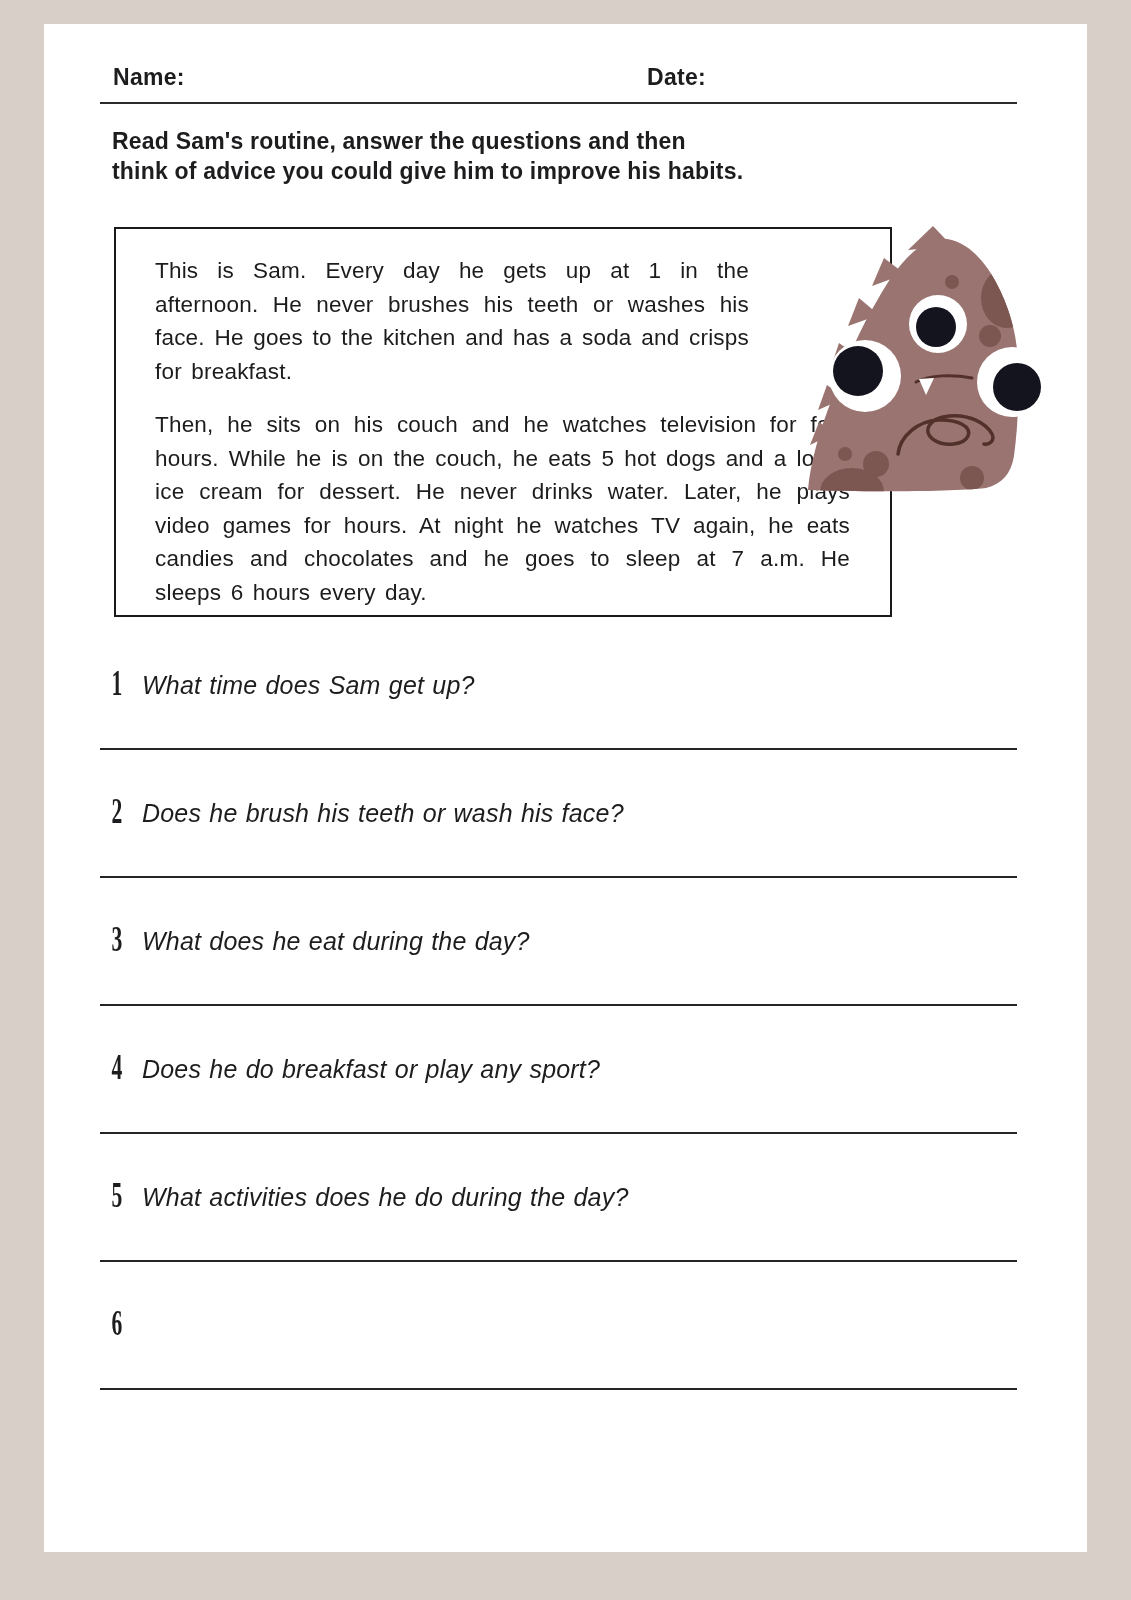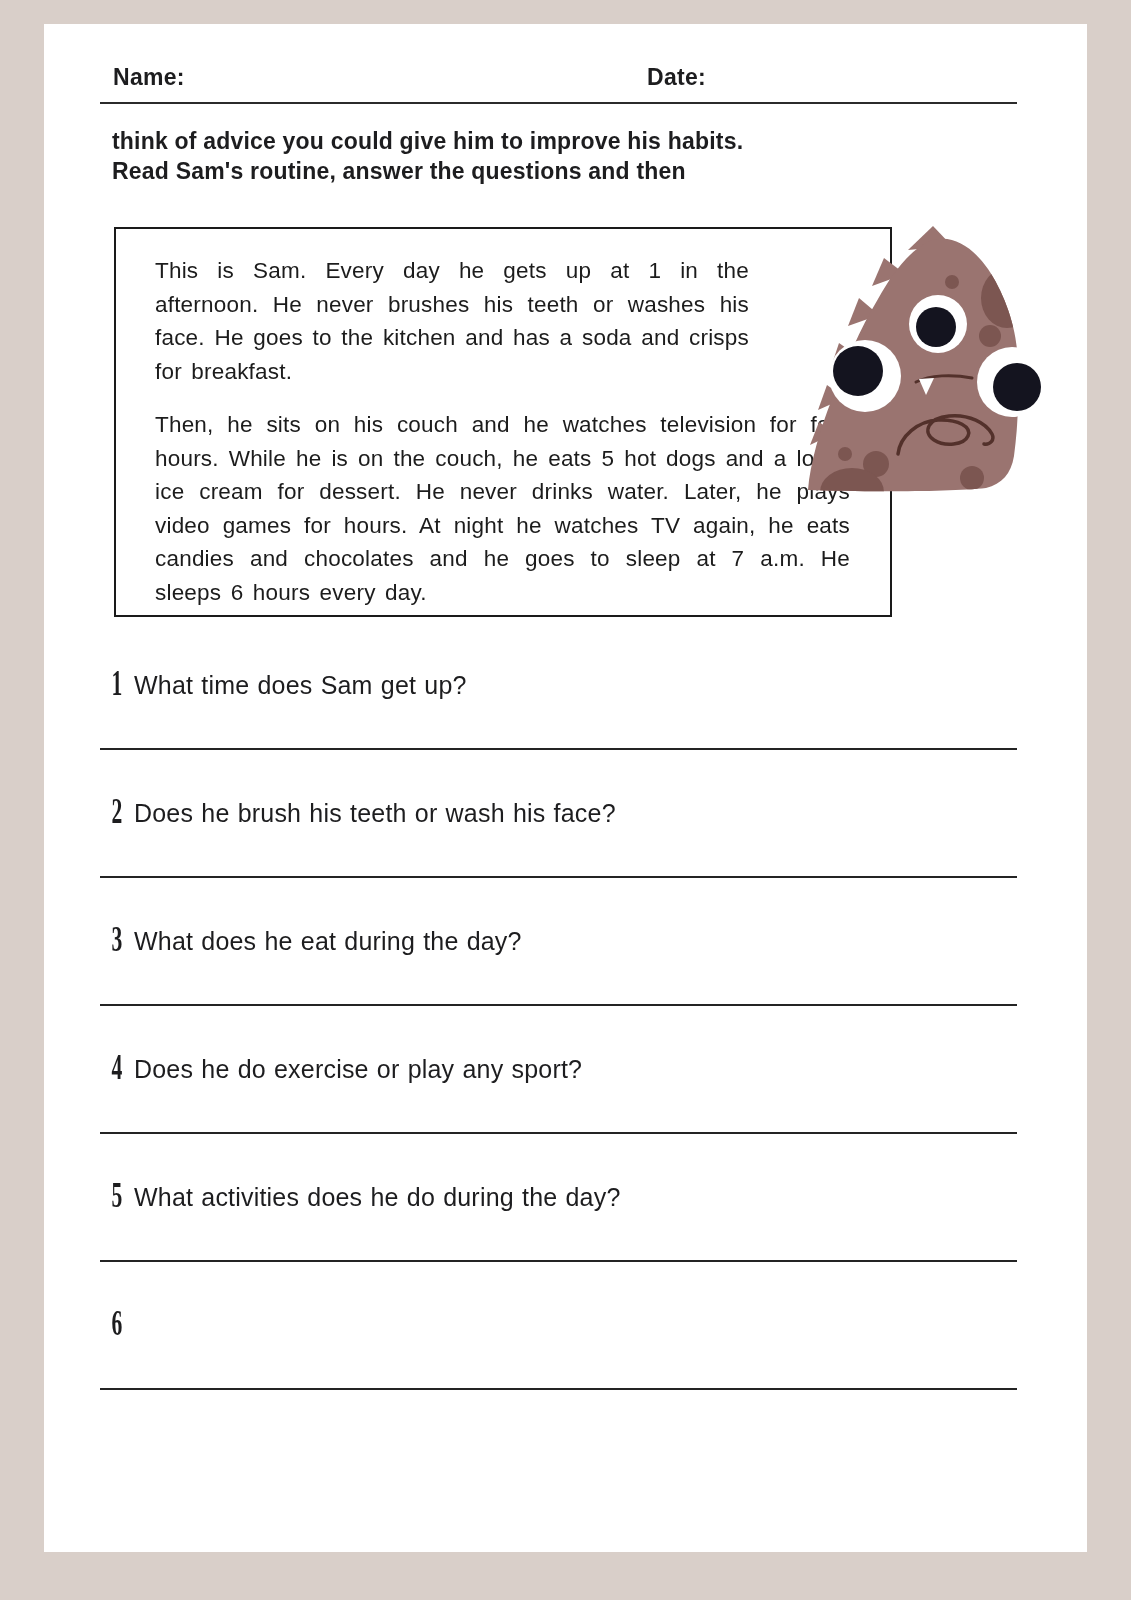--- a/index.html
+++ b/index.html
@@ -37,40 +37,40 @@
   
   .monster{position:absolute;left:756px;top:200px;width:255px;height:268px;z-index:3;overflow:visible;}
 
   
   .qblock{margin-left:8px;}
   .qblock.first{margin-top:51px;}
   .qblock + .qblock{margin-top:46px;}
   .qrow{display:flex;align-items:flex-start;line-height:34px;}
   .qnum{display:inline-block;width:18px;flex:0 0 18px;font-family:"Liberation Serif","DejaVu Serif",serif;
     font-weight:700;font-size:27px;line-height:34px;transform:scale(.8,1.35);transform-origin:50% 70%;text-align:center;}
-  .qtext{margin-left:8px;font-size:25px;letter-spacing:.2px;word-spacing:1px;}
+  .qtext{margin-left:16px;font-size:25px;letter-spacing:.2px;word-spacing:1px;font-style:italic;}
   .answer-line{margin-left:-8px;margin-top:46px;border-bottom:2px solid #242424;}
 </style>
 </head>
 <body>
 
 <div class="frame">
   <div class="page">
     <div class="content">
 
       <div class="header">
         <span class="hlabel">Name:</span>
         <span class="hlabel date">Date:</span>
       </div>
       <div class="header-rule"></div>
 
 
       <div class="instructions">
+        <div>Read Sam's routine, answer the questions and then</div>
         <div>think of advice you could give him to improve his habits.</div>
-        <div>Read Sam's routine, answer the questions and then</div>
       </div>
 
       <div class="passage-box">
         <p class="p1">This is Sam. Every day he gets up at 1 in the afternoon. He never brushes his teeth or washes his face. He goes to the kitchen and has a soda and crisps for breakfast.</p>
         <p class="p2">Then, he sits on his couch and he watches television for four hours. While he is on the couch, he eats 5 hot dogs and a lot of ice cream for dessert. He never drinks water. Later, he plays video games for hours. At night he watches TV again, he eats candies and chocolates and he goes to sleep at 7 a.m. He sleeps 6 hours every day.</p>
       </div>
 
       <svg class="monster" viewBox="0 0 255 268" aria-hidden="true">
         <defs>
           <clipPath id="mclip">
@@ -128,21 +128,21 @@
         <div class="qrow">
           <span class="qnum">3</span>
           <span class="qtext">What does he eat during the day?</span>
         </div>
         <div class="answer-line"></div>
       </div>
 
       <div class="qblock">
         <div class="qrow">
           <span class="qnum">4</span>
-          <span class="qtext">Does he do exercise or play any sport?</span>
+          <span class="qtext">Does he do breakfast or play any sport?</span>
         </div>
         <div class="answer-line"></div>
       </div>
 
       <div class="qblock">
         <div class="qrow">
           <span class="qnum">5</span>
           <span class="qtext">What activities does he do during the day?</span>
         </div>
         <div class="answer-line"></div>

